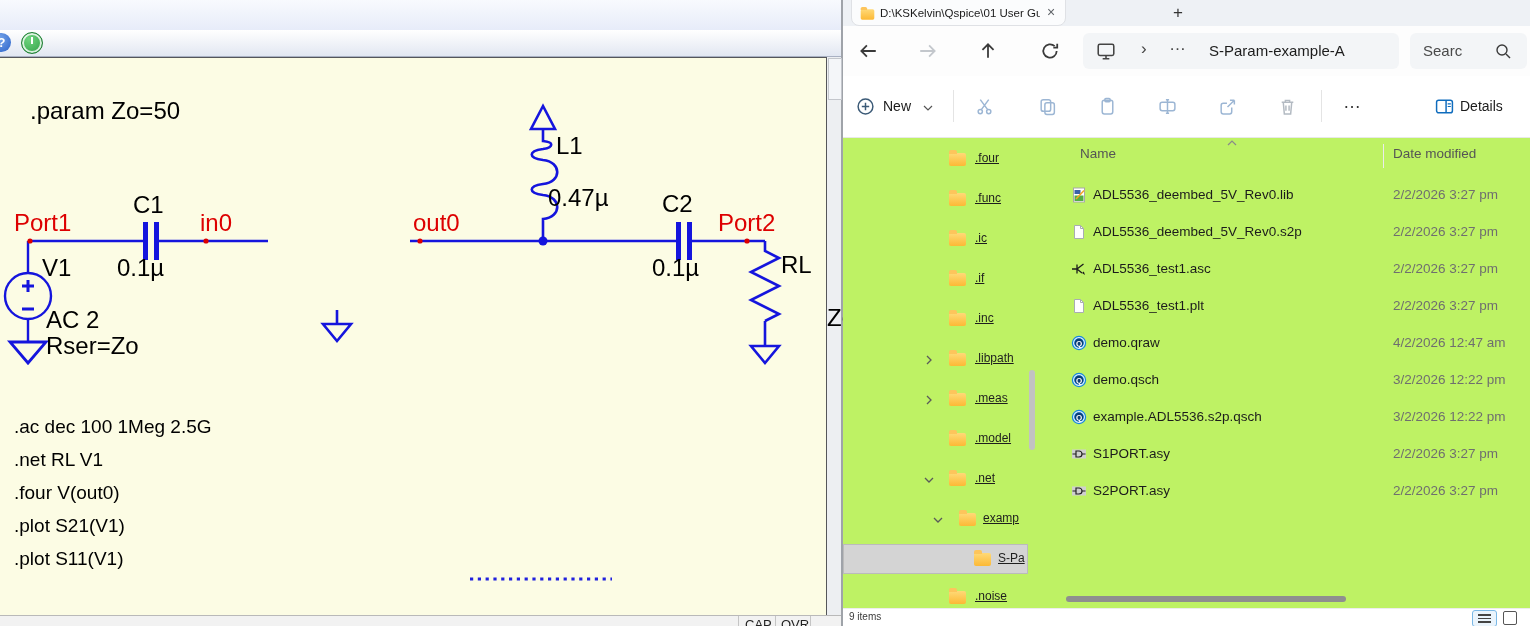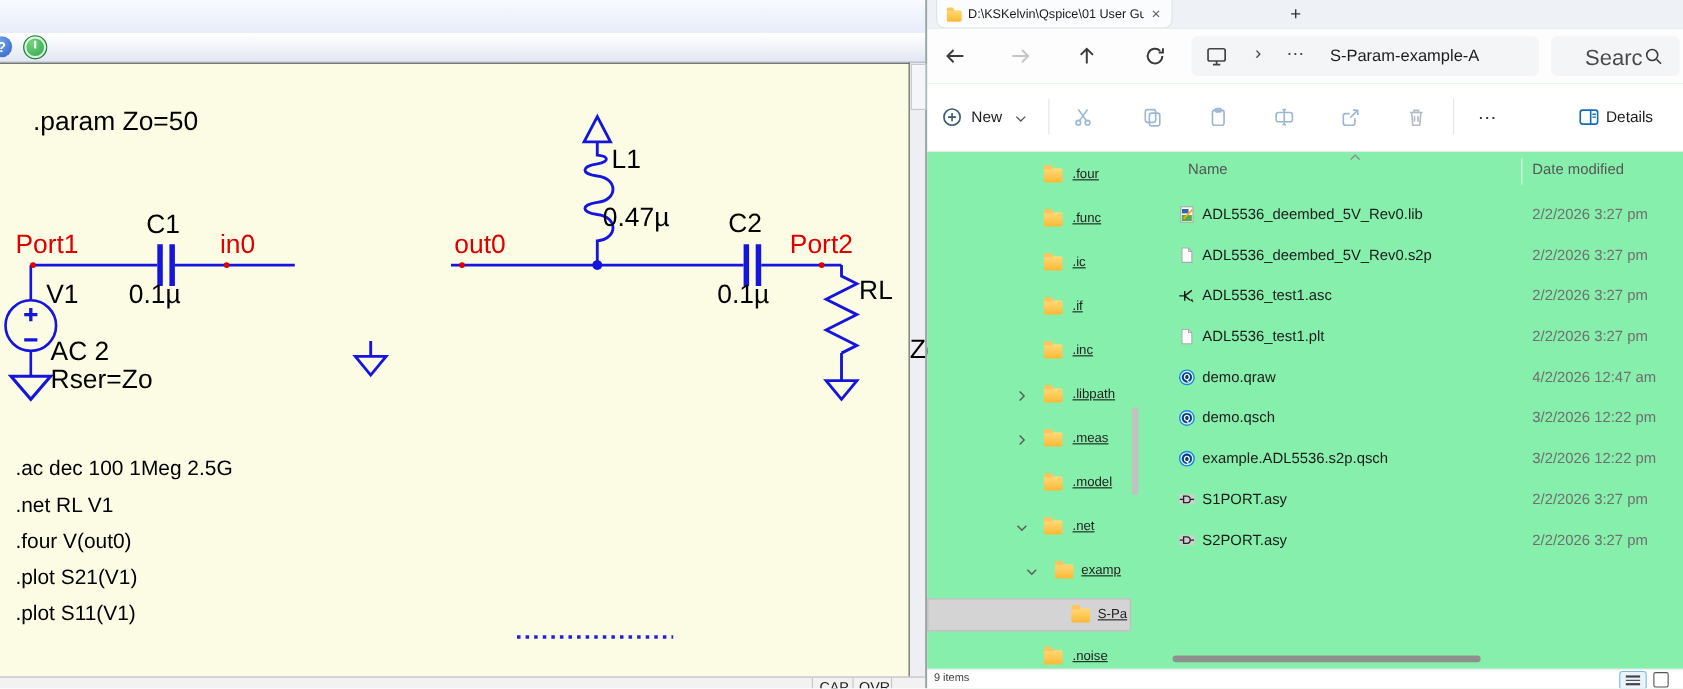--- a/index.html
+++ b/index.html
@@ -21,37 +21,37 @@
   .slabel{position:absolute;font-size:24px;color:#000;white-space:nowrap;line-height:26px;}
   .slabel.net{color:#dd0000;}
   .directives{position:absolute;left:14px;top:352px;font-size:19px;color:#000;}
   .directives div{line-height:33px;white-space:nowrap;}
   .gut-thumb{position:absolute;left:828px;top:58px;width:12px;height:40px;background:#f4f6f9;border:1px solid #c3c6cc;}
   .q-status{position:absolute;left:0;top:615px;width:841px;height:11px;background:#f2f2f2;border-top:1px solid #b9b9b9;overflow:hidden;}
   .q-status .cell{position:absolute;top:1px;font-size:13px;color:#222;}
   .q-status .sep{position:absolute;top:0;width:1px;height:11px;background:#c5c5c5;}
 
   
-  .explorer{position:absolute;left:843px;top:0;width:687px;height:626px;background:#86efac;color:#202020;}
+  .explorer{position:absolute;left:843px;top:0;width:687px;height:626px;background:#bef264;color:#202020;}
   .tabstrip{position:absolute;left:0;top:0;width:687px;height:26px;background:#eef1f5;}
   .tab{position:absolute;left:8px;top:-10px;width:215px;height:36px;background:#fbfcfd;border:1px solid #dfe1e5;border-radius:8px;box-sizing:border-box;}
   .tab .t-folder{position:absolute;left:7px;top:17px;}
   .tab .t-title{position:absolute;left:28px;top:16px;font-size:11.5px;color:#1b1b1b;width:160px;overflow:hidden;white-space:nowrap;}
   .tab .t-close{position:absolute;left:191px;top:13px;font-size:14px;color:#5f6368;width:16px;text-align:center;}
   .newtab{position:absolute;left:324px;top:2px;width:22px;height:22px;font-size:17px;color:#333;text-align:center;line-height:22px;}
 
   .navbar{position:absolute;left:0;top:26px;width:687px;height:50px;background:#fdfdfd;}
   .nav-ico{position:absolute;top:15px;}
   .addr{position:absolute;left:240px;top:7px;width:316px;height:36px;background:#f3f5f7;border-radius:6px;}
   .addr .monitor{position:absolute;left:13px;top:8px;}
   .addr .crumb-chev{position:absolute;left:58px;top:6px;font-size:17px;color:#444;}
   .addr .crumb-ellipsis{position:absolute;left:86px;top:2px;font-size:17px;color:#444;}
   .addr .crumb-text{position:absolute;left:126px;top:9px;font-size:15px;color:#1c1c1c;white-space:nowrap;overflow:hidden;width:182px;}
   .searchbox{position:absolute;left:567px;top:7px;width:117px;height:36px;background:#f3f5f7;border-radius:6px;}
-  .searchbox .s-text{position:absolute;left:31px;top:9px;font-size:20px;color:#4a4a4a;}
+  .searchbox .s-text{position:absolute;left:13px;top:9px;font-size:15px;color:#4a4a4a;}
   .searchbox .s-ico{position:absolute;left:84px;top:9px;}
 
   .cmdbar{position:absolute;left:0;top:76px;width:687px;height:61px;background:#fff;border-bottom:1px solid #e8e8e8;}
   .cmd-ico{position:absolute;top:21px;}
   .cmd-sep{position:absolute;top:14px;width:1px;height:32px;background:#e4e4e4;}
   .newbtn-label{position:absolute;left:40px;top:22px;font-size:14px;color:#1b1b1b;}
   .more-dots{position:absolute;left:500px;top:16px;font-size:18px;color:#333;letter-spacing:1px;}
   .details-label{position:absolute;left:617px;top:22px;font-size:14px;color:#1b1b1b;}
 
   

